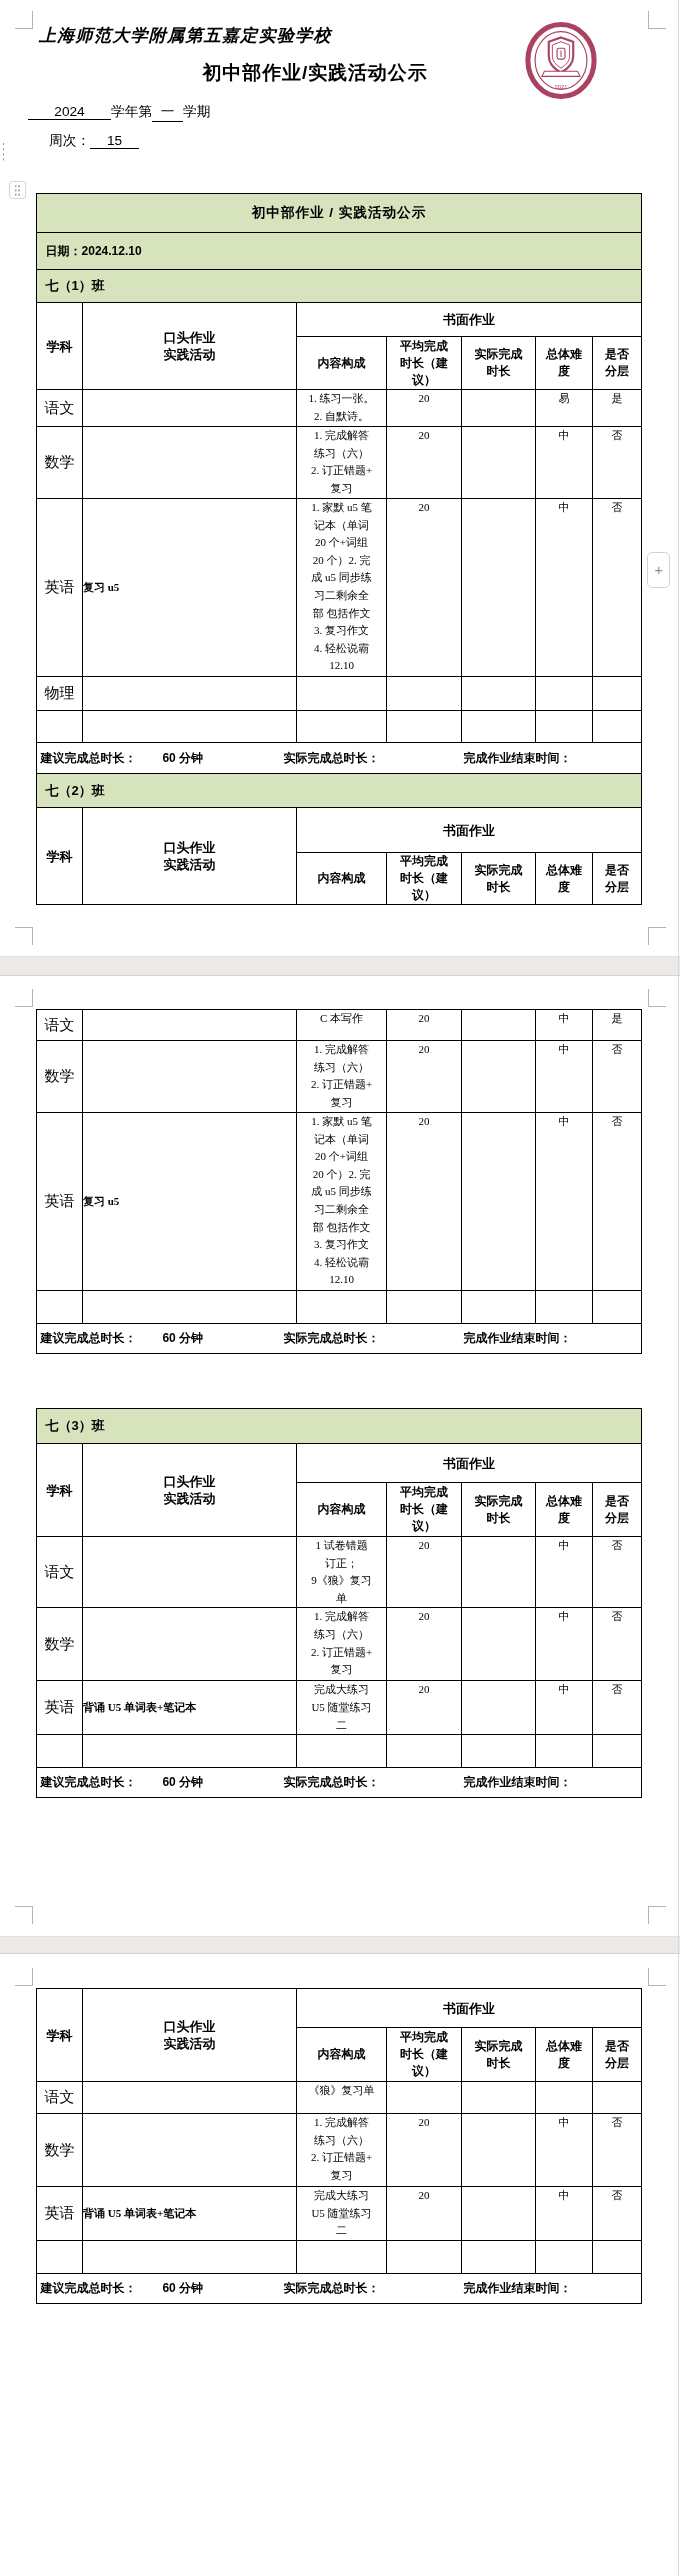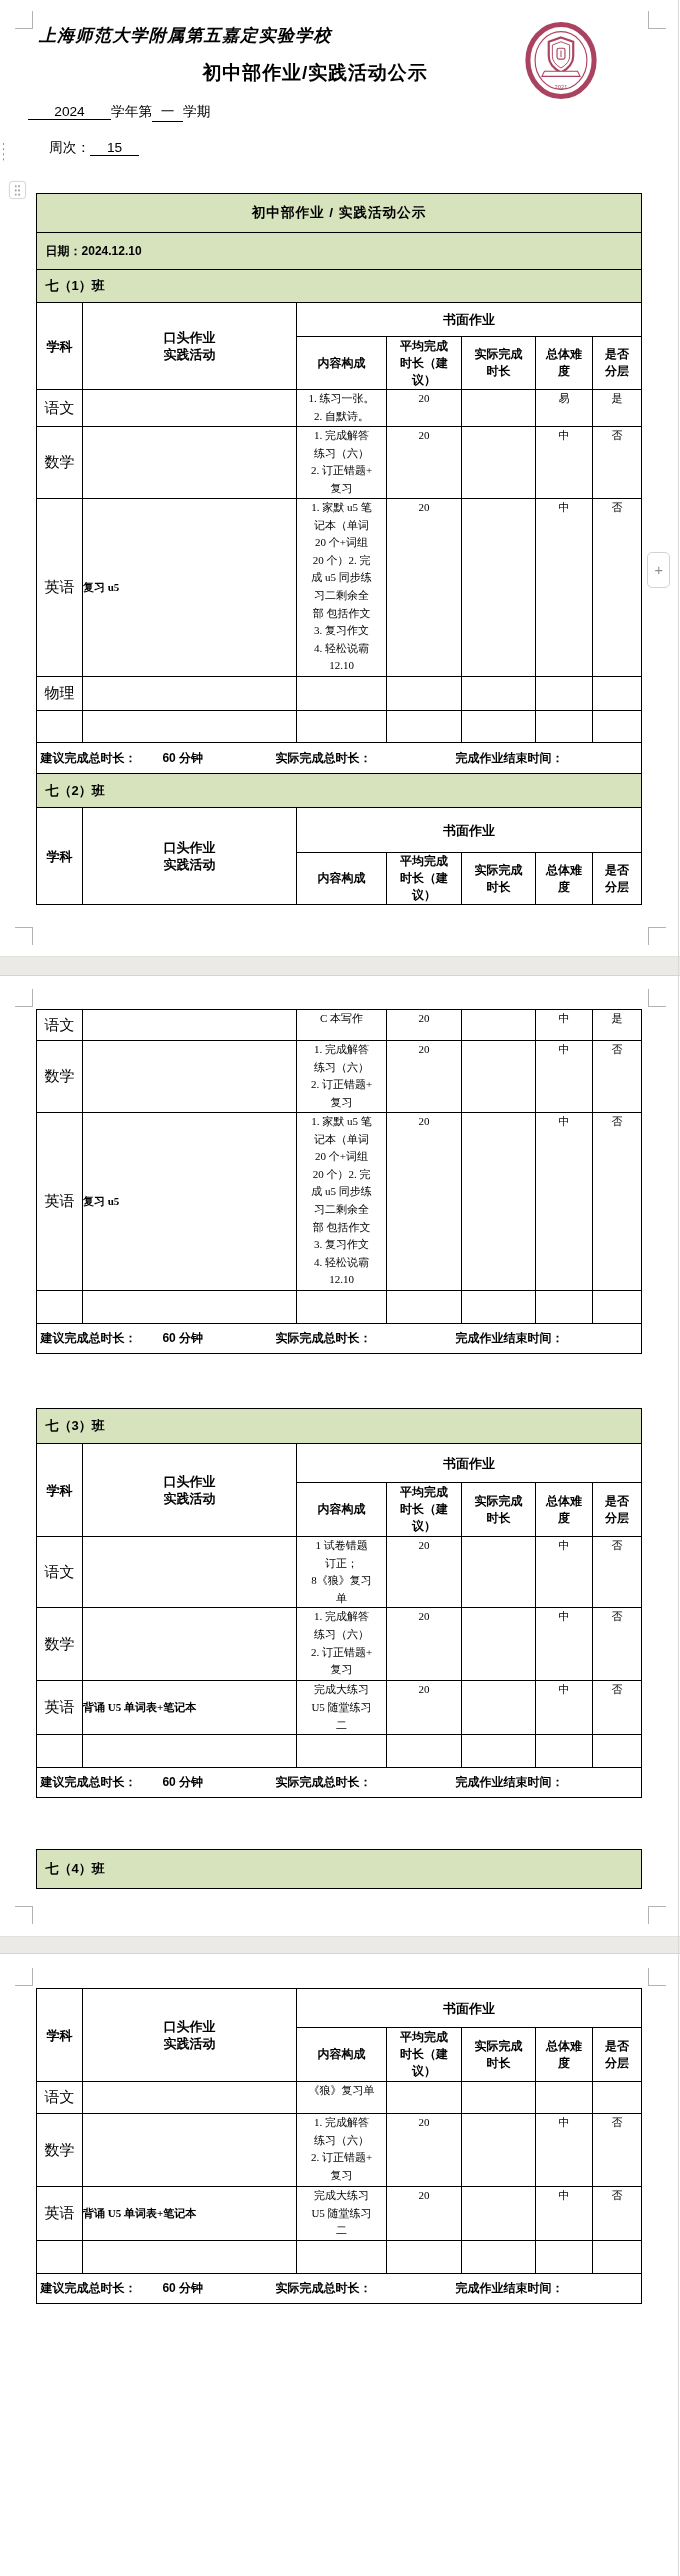--- a/index.html
+++ b/index.html
@@ -19,21 +19,21 @@
   .cm-tr{border-left:0.9px solid #b3b3b3;border-bottom:0.9px solid #b3b3b3;}
   .cm-bl{border-right:0.9px solid #b3b3b3;border-top:0.9px solid #b3b3b3;}
   .cm-br{border-left:0.9px solid #b3b3b3;border-top:0.9px solid #b3b3b3;}
 
   
   .school{position:absolute;left:39px;top:24px;font-size:17px;font-weight:bold;
     letter-spacing:1.3px;font-family:"Liberation Serif",serif;font-style:italic;}
   .title{position:absolute;left:0;right:51px;top:60px;text-align:center;
     font-size:19px;font-weight:bold;letter-spacing:0.9px;}
   .sem{position:absolute;left:28px;top:103px;font-size:13.7px;}
-  .week{position:absolute;left:49px;top:139px;font-size:13.7px;}
+  .week{position:absolute;left:49px;top:132px;font-size:13.7px;}
   .uline{display:inline-block;border-bottom:0.9px solid #000;text-align:center;}
   .u-year{width:83px;}
   .u-term{width:31px;}
   .u-week{width:49px;}
 
   .logo{position:absolute;left:525px;top:20.6px;width:72px;height:79px;}
 
   .bluedots{position:absolute;left:2.6px;top:143px;width:1.7px;height:1.7px;background:#7c90b8;
     box-shadow:0 5.1px 0 #7c90b8,0 10.3px 0 #7c90b8,0 15.4px 0 #7c90b8;}
   .handle{position:absolute;left:8.6px;top:181px;width:15.4px;height:16.3px;border:0.9px solid #d7d7d7;
@@ -62,21 +62,21 @@
   td.val{font-size:11px;line-height:17.6px;text-align:center;vertical-align:top;padding-top:4.3px;
     font-family:"Liberation Serif",serif;}
   tr.green td{background:#d7e3bd;font-weight:bold;text-align:left;padding-left:8.6px;
     font-size:13px;vertical-align:middle;}
   tr.banner td{text-align:center;font-size:13.7px;letter-spacing:0.9px;padding-left:0;}
   tr.trdate td{font-size:12px;}
   tr.tfoot td{font-weight:bold;font-size:12px;vertical-align:middle;}
   .footflex{display:flex;padding-left:3.4px;}
   .ff1{width:235px;display:flex;}
   .ffv{margin-left:26px;}
-  .ff2{width:180px;}
+  .ff2{width:180px;margin-left:8px;}
 </style>
 </head>
 <body>
 
 <div class="page p1">
   <div class="cmark cm-tl" style="left:15.4px;top:11px;"></div>
   <div class="cmark cm-tr" style="left:648px;top:11px;"></div>
   <div class="cmark cm-bl" style="left:15.4px;top:927px;"></div>
   <div class="cmark cm-br" style="left:648px;top:927px;"></div>
 
@@ -350,21 +350,21 @@
       <td class="hdr hdr2">总体难
 度</td>
       <td class="hdr hdr2">是否
 分层</td>
     </tr>
     <tr style="height:71px">
       <td class="subj">语文</td>
       <td class="oral"></td>
       <td class="cont">1 试卷错题
 订正；
-8《狼》复习
+9《狼》复习
 单</td>
       <td class="val">20</td>
       <td class="val"></td>
       <td class="val">中</td>
       <td class="val">否</td>
     </tr>
     <tr style="height:73px">
       <td class="subj">数学</td>
       <td class="oral"></td>
       <td class="cont">1. 完成解答
@@ -404,36 +404,20 @@
                 <span class="ffv">60 分钟</span>
               </span>
         <span class="ff2">实际完成总时长：</span>
         <span>完成作业结束时间：</span>
       </div>
           </td>
     </tr>
   </tbody>
     </table>
 
-  <table class="doc" style="top:873px;">
-    <colgroup>
-        <col style="width:46px">
-        <col style="width:214px">
-        <col style="width:90px">
-        <col style="width:75px">
-        <col style="width:74px">
-        <col style="width:57px">
-        <col style="width:49px">
-      </colgroup>
-    <tbody>
-        <tr class="green" style="height:39px">
-          <td colspan="7">七（4）班</td>
-        </tr>
-  </tbody>
-    </table>
 </div>
 
 <div class="sep" style="height:16.3px;"></div>
 
 <div class="page p3">
   <div class="cmark cm-tl" style="left:15.4px;top:13.7px;"></div>
   <div class="cmark cm-tr" style="left:648px;top:13.7px;"></div>
 
   <table class="doc" style="top:34px;">
     <colgroup>

